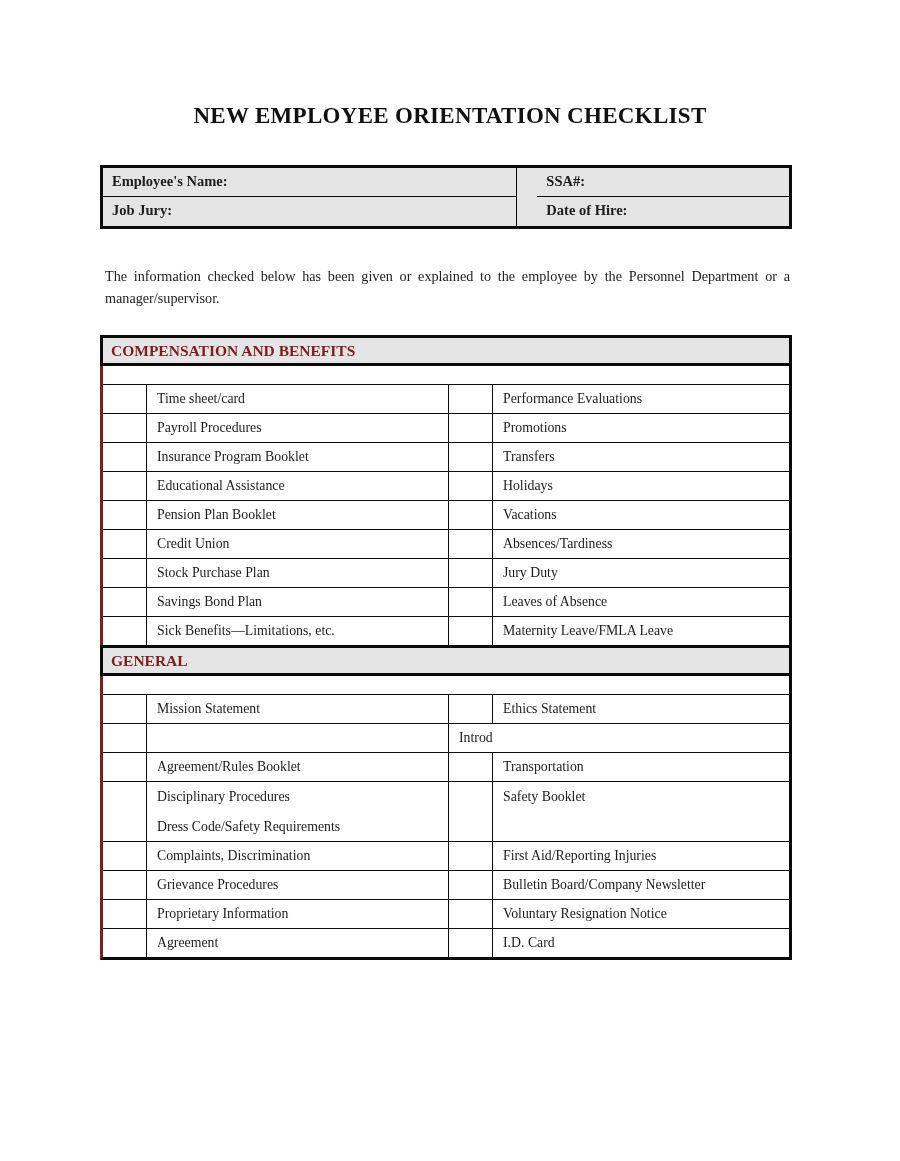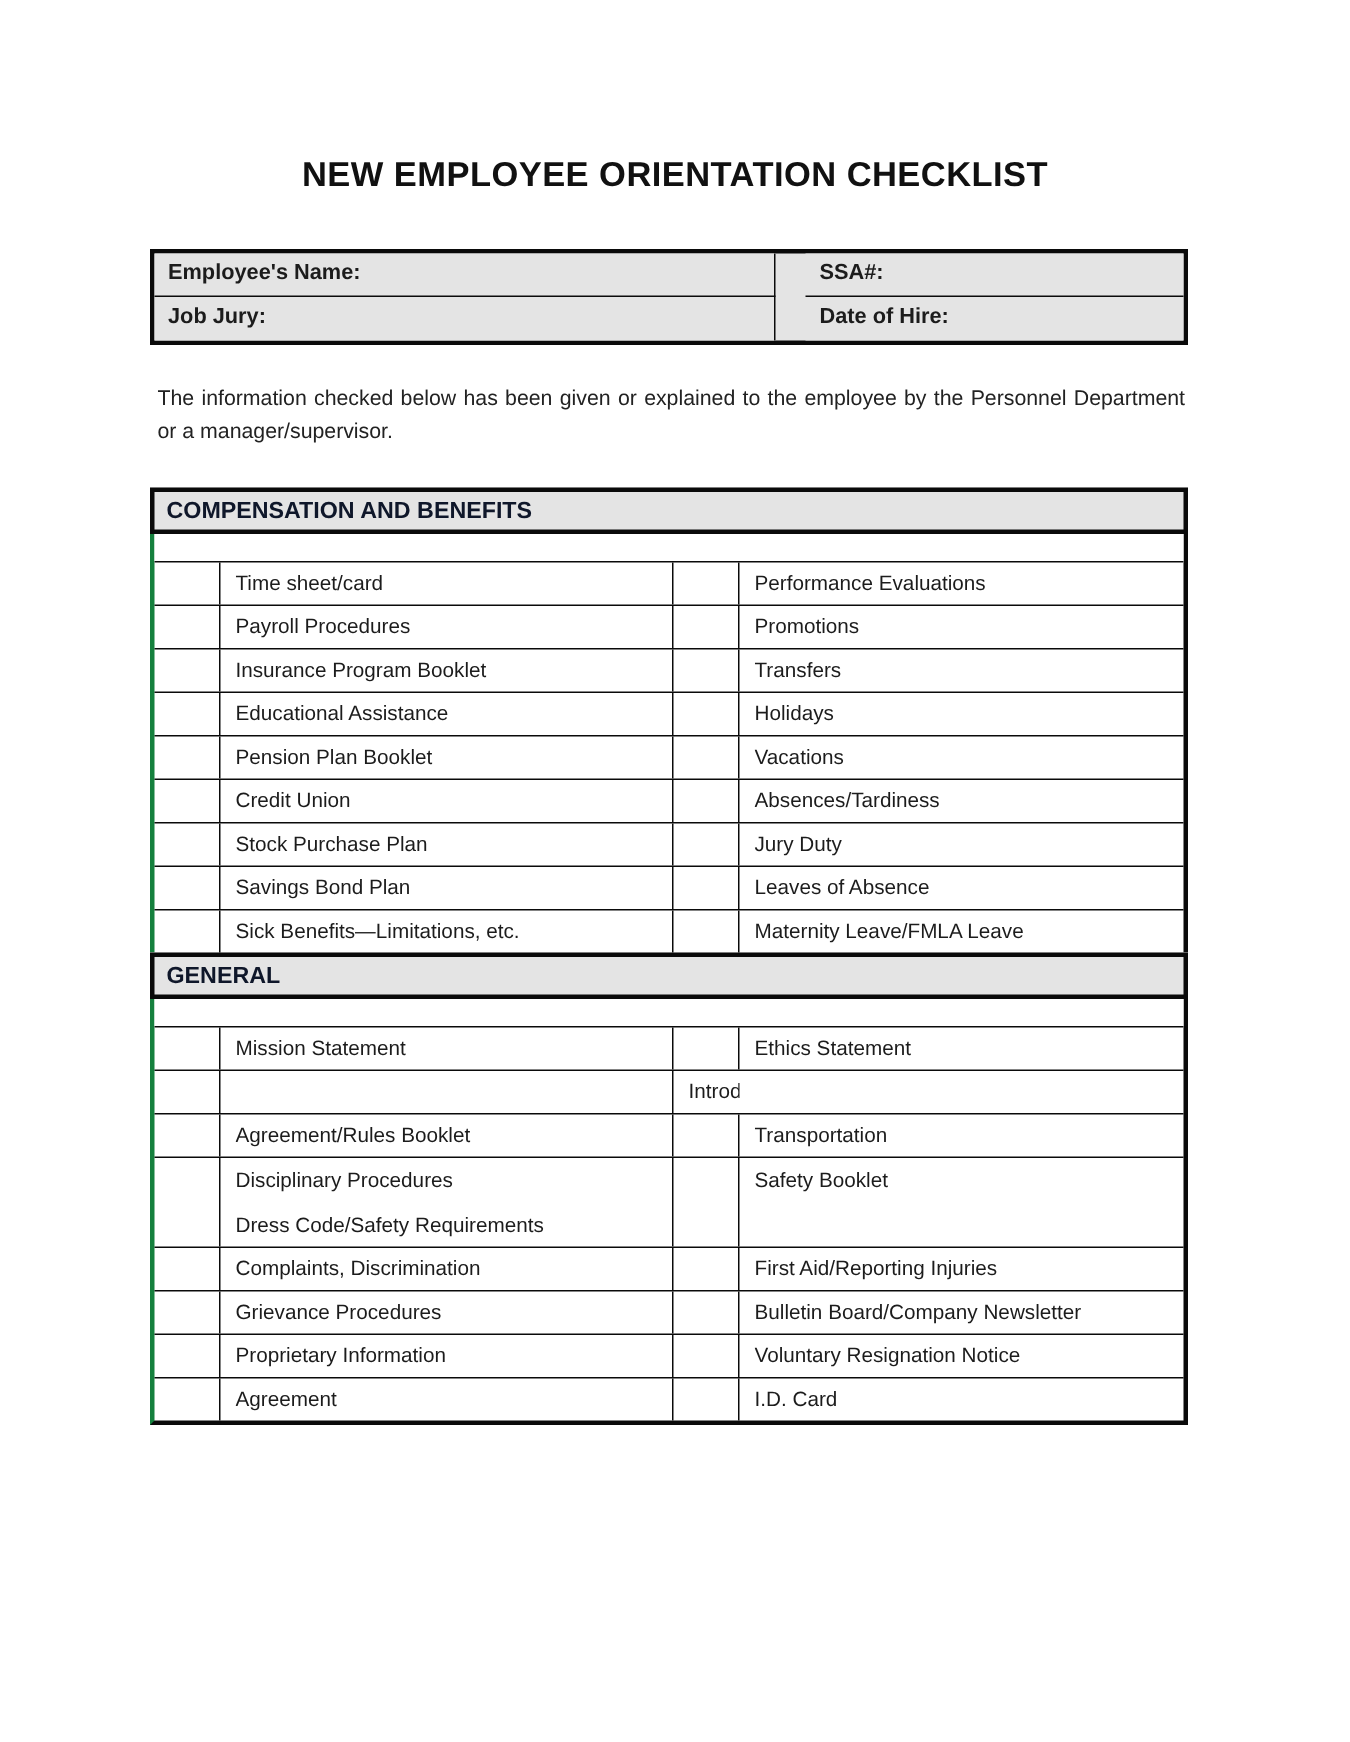--- a/index.html
+++ b/index.html
@@ -3,21 +3,21 @@
 <meta charset="utf-8">
 <style>
   * { box-sizing: border-box; margin: 0; padding: 0; }
   html, body { background: #ffffff; }
   body {
     width: 900px; height: 1161px;
     font-family: "Liberation Sans", sans-serif;
     color: #1c1c1c;
     position: relative;
   }
-  .page { width: 900px; height: 1161px; overflow: hidden; }
+  .page { width: 900px; height: 1161px; overflow: hidden; font-family: Liberation Serif, serif; }
 
   .doc-title {
     padding-top: 103px;
     text-align: center;
     font-size: 23px;
     font-weight: bold;
     letter-spacing: 0.3px;
     color: #111;
   }
 
@@ -33,43 +33,43 @@
   .info-row:first-child .info-cell { border-bottom: 1.5px solid #0a0a0a; }
   .info-cell {
     height: 29px; line-height: 27px;
     padding-left: 9px;
     font-size: 14.5px; font-weight: bold;
     background: #e4e4e4;
   }
   .info-cell.first { border-right: 1.5px solid #0a0a0a; }
 
   .intro {
-    margin-top: 25px;
+    margin-top: 36px;
     padding-left: 5px;
     width: 690px;
     font-size: 14.2px;
     line-height: 22px;
     text-align: justify;
     color: #222;
   }
 
   .sections { margin-top: 26px; }
 
   .section-heading {
     border: 3px solid #0a0a0a;
     background: #e4e4e4;
     height: 31px;
     line-height: 25px;
     padding-left: 8px;
     font-size: 15.5px;
     font-weight: bold;
-    color: #0f172a;
+    color: #7f1d1d;
   }
   .section-body {
-    border-left: 3px solid #15803d;
+    border-left: 3px solid #7f1d1d;
     border-right: 3px solid #0a0a0a;
   }
   .section-body.last-body { border-bottom: 3px solid #0a0a0a; }
   .spacer-row {
     height: 19px;
     border-bottom: 1.5px solid #0a0a0a;
     background: #fff;
   }
   .check-row {
     display: grid;

